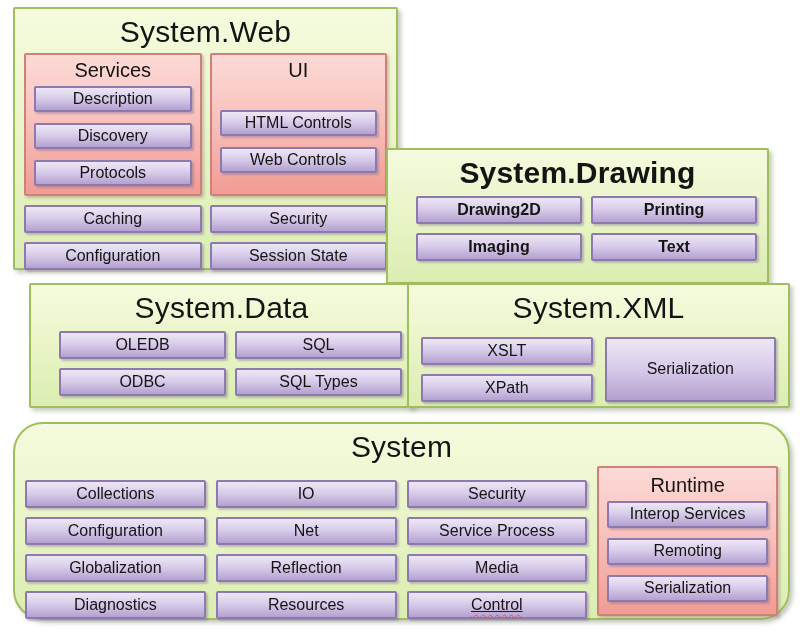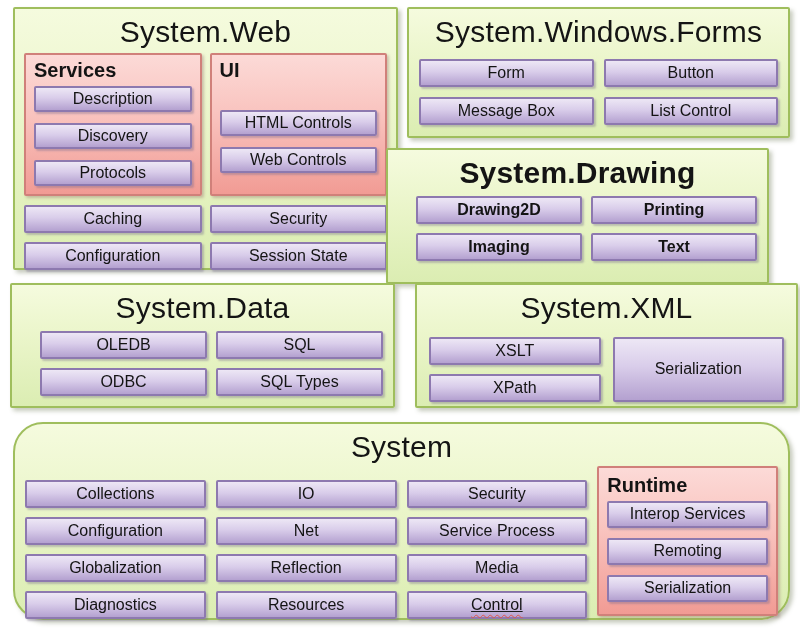--- a/index.html
+++ b/index.html
@@ -20,36 +20,36 @@
     padding-top:4px; letter-spacing:0.2px;
   }
   
   .pinkbox {
     box-sizing:border-box;
     background:linear-gradient(180deg,#fcdad7 0%, #f9c2bd 45%, #f19b94 100%);
     border:2px solid #d0807a; border-radius:2px;
     box-shadow:2px 2px 3px rgba(150,110,110,0.4);
     display:flex; flex-direction:column;
   }
-  .sub-title { text-align:left; font-size:20px; padding:4px 0 2px;font-weight:bold; }
+  .sub-title { text-align:center; font-size:20px; padding:4px 0 2px; }
   
   .item {
     box-sizing:border-box; height:28px;
     background:linear-gradient(180deg,#ede7f5 0%, #d9cdea 45%, #b4a1d0 100%);
     border:2px solid #8d79af; border-radius:2px;
     box-shadow:2px 2px 2px rgba(115,105,140,0.38);
     display:flex; align-items:center; justify-content:center;
     font-size:16px; white-space:nowrap;
   }
   
   #g-web      { left:13px;  top:7px;   width:385px; height:263px; }
   #g-winforms { left:407px; top:7px;   width:383px; height:131px; }
   #g-drawing  { left:386px; top:148px; width:383px; height:136px;font-weight:bold; }
-  #g-data     { left:10px;  top:283px; width:385px; height:125px; }
-  #g-xml      { left:407px; top:283px; width:383px; height:125px;margin-left:8px; }
+  #g-data     { left:29px;  top:283px; width:385px; height:125px; }
+  #g-xml      { left:407px; top:283px; width:383px; height:125px; }
   #g-system   { left:13px;  top:422px; width:777px; height:198px;border-radius:30px; }
 
   .web-body {
     display:grid; grid-template-columns:1fr 1fr; gap:9px 8px;
     padding:0 9px; margin-top:2px;
   }
   .pink-tall { height:143px; padding:0 8px 8px 8px; }
   .pink-items { display:flex; flex-direction:column; gap:11px; margin-top:2px; }
   .pink-items .item { height:26px; }
   .ui-items { margin-top:26px; }
@@ -103,29 +103,20 @@
           <div class="item">Web Controls</div>
         </div>
       </div>
       <div class="item">Caching</div>
       <div class="item">Security</div>
       <div class="item">Configuration</div>
       <div class="item">Session State</div>
     </div>
   </section>
 
-  <section class="group" id="g-winforms">
-    <div class="group-title">System.Windows.Forms</div>
-    <div class="grid2">
-      <div class="item">Form</div>
-      <div class="item">Button</div>
-      <div class="item">Message Box</div>
-      <div class="item">List Control</div>
-    </div>
-  </section>
 
   <section class="group" id="g-drawing">
     <div class="group-title">System.Drawing</div>
     <div class="grid2 tight">
       <div class="item">Drawing2D</div>
       <div class="item">Printing</div>
       <div class="item">Imaging</div>
       <div class="item">Text</div>
     </div>
   </section>

